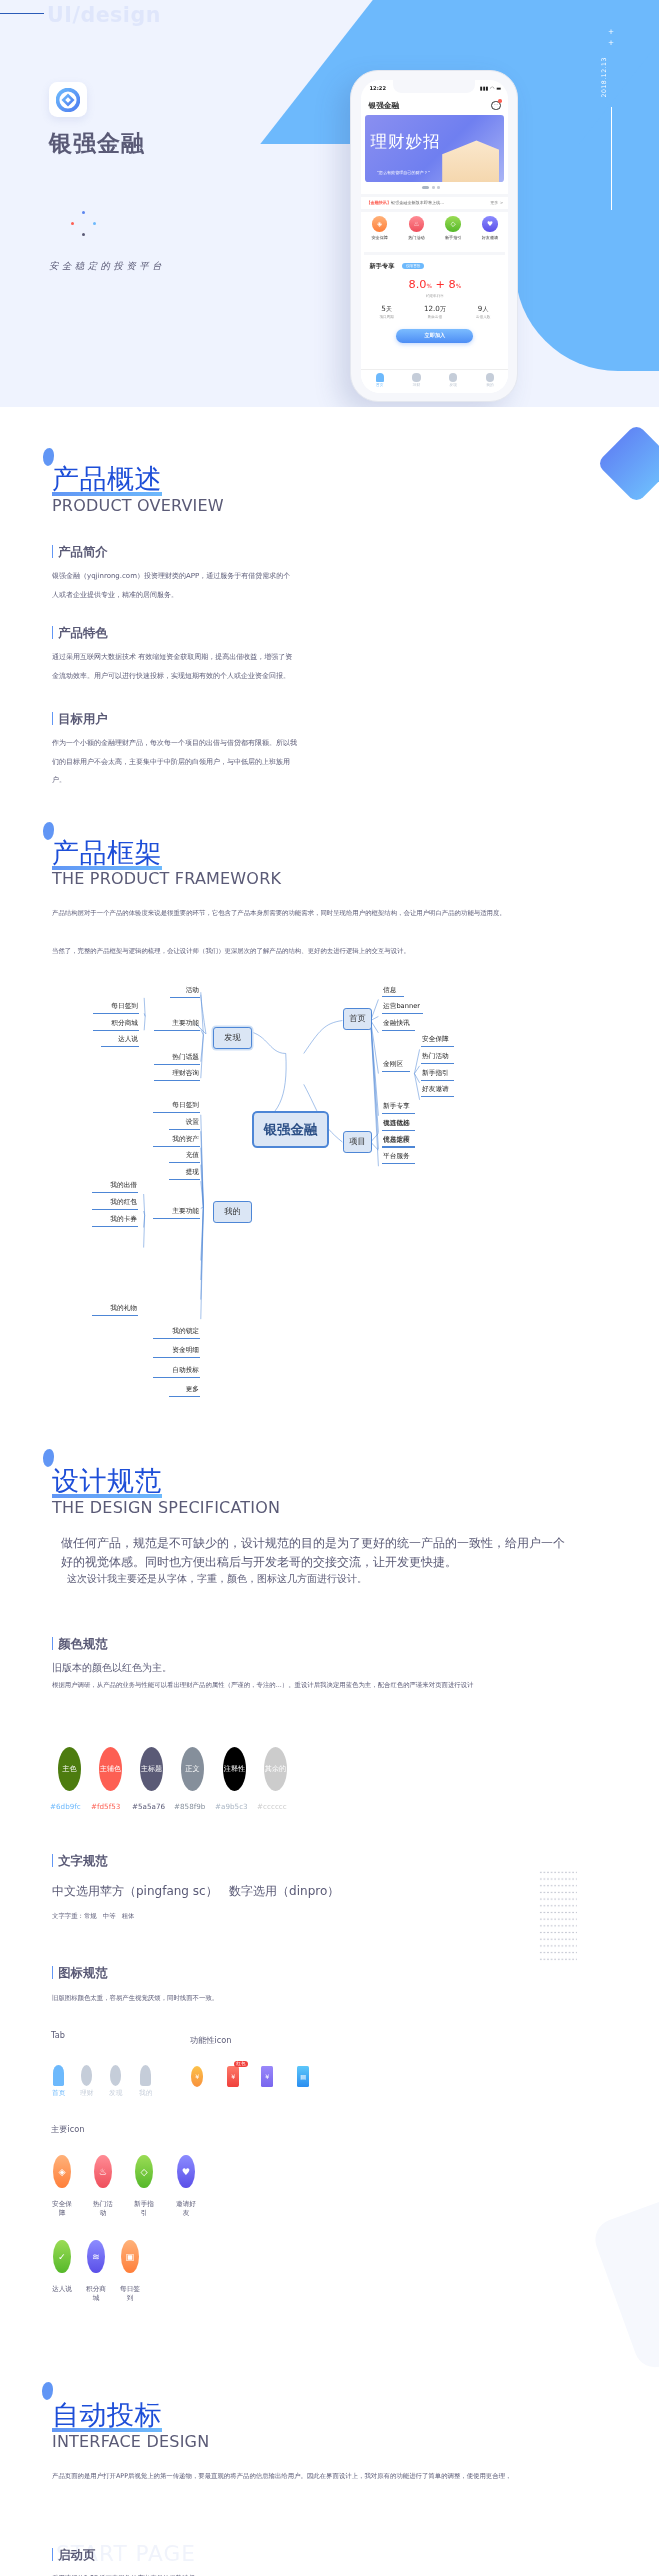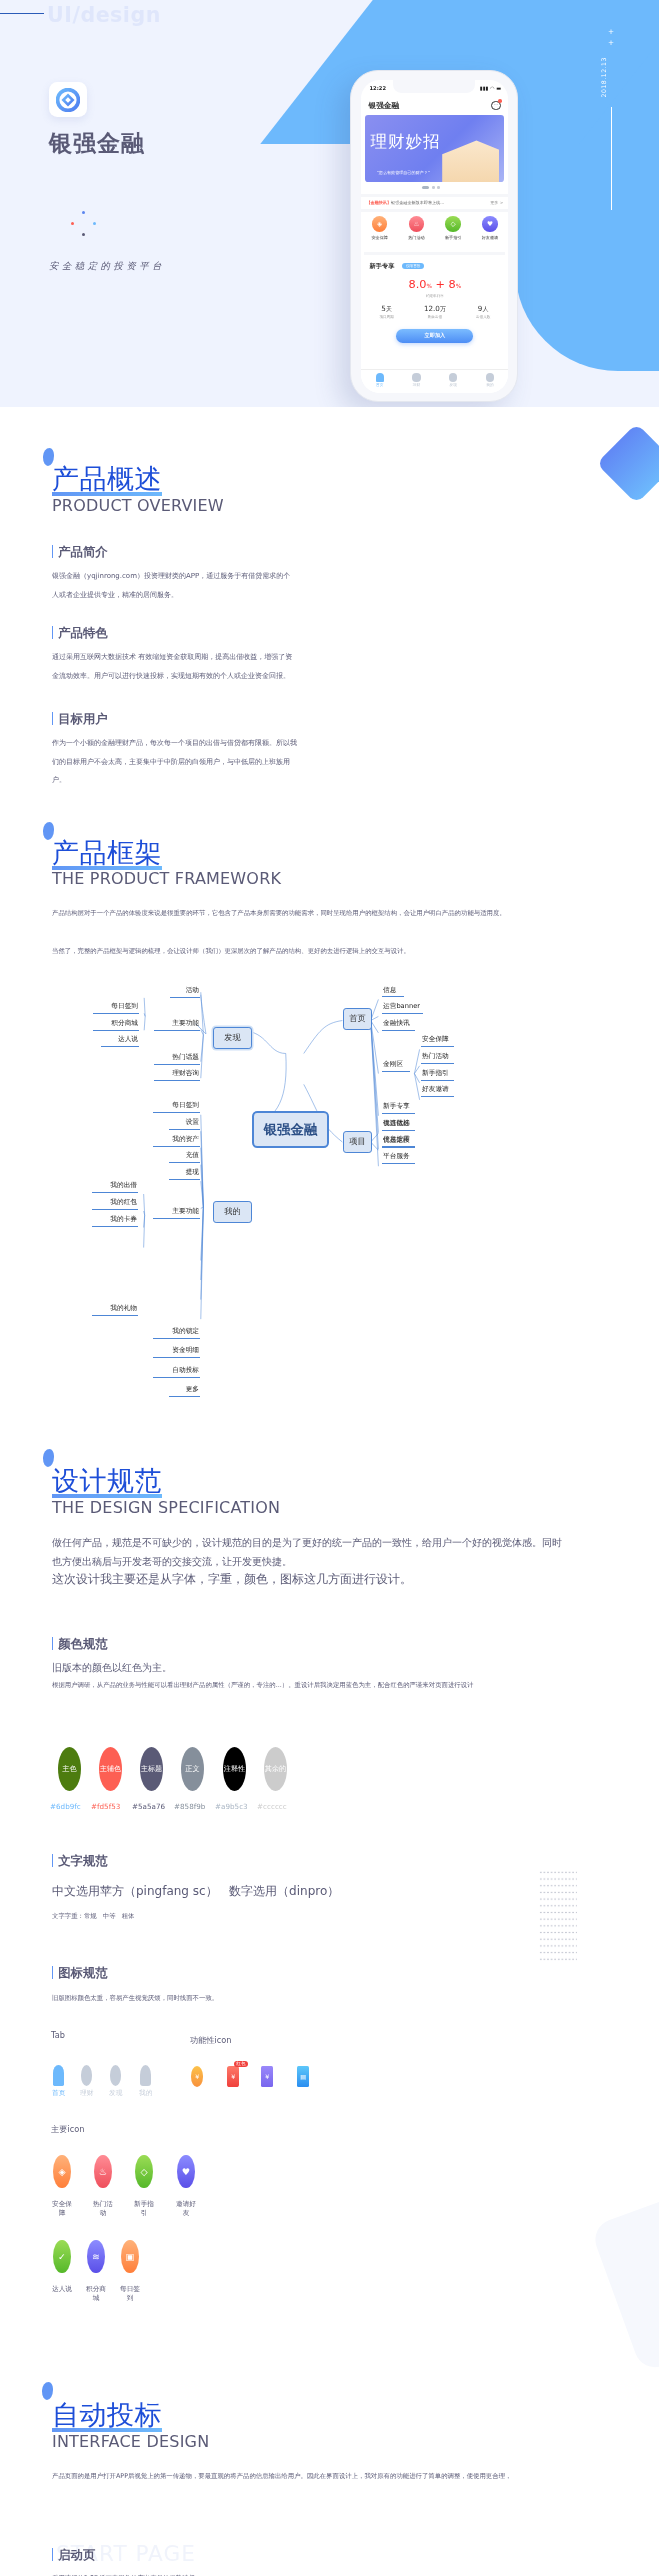--- a/index.html
+++ b/index.html
@@ -252,22 +252,22 @@
   <div class="leaf l" style="left:421px;top:116px;width:33px">好友邀请</div>
 
   <div class="node" style="left:343px;top:162px;width:29px;height:21.6px;line-height:19.6px">项目</div>
   <div class="leaf l" style="left:382px;top:150px;width:33px">优选散标</div>
   <div class="leaf l" style="left:382px;top:167px;width:33px">优选定投</div>
 </div>
 
 <div class="blob" style="left:43px;top:1449px"></div>
 <div class="sec-title" style="left:52px;top:1463px"><span>设计规范</span><span class="ul"></span></div>
 <div class="sec-en" style="left:52px;top:1498px">THE DESIGN SPECIFICATION</div>
-<div class="para" style="left:52px;top:1534px;width:515px;font-size:10px">做任何产品，规范是不可缺少的，设计规范的目的是为了更好的统一产品的一致性，给用户一个好的视觉体感。同时也方便出稿后与开发老哥的交接交流，让开发更快捷。</div>
-<div class="para" style="left:52px;top:1570px;width:515px;font-size:12px">这次设计我主要还是从字体，字重，颜色，图标这几方面进行设计。</div>
+<div class="para" style="left:61px;top:1534px;width:515px;font-size:12px">做任何产品，规范是不可缺少的，设计规范的目的是为了更好的统一产品的一致性，给用户一个好的视觉体感。同时也方便出稿后与开发老哥的交接交流，让开发更快捷。</div>
+<div class="para" style="left:67px;top:1570px;width:515px;font-size:10px">这次设计我主要还是从字体，字重，颜色，图标这几方面进行设计。</div>
 
 <div class="sub-title" style="left:52px;top:1637px">颜色规范</div>
 <div class="para" style="left:52px;top:1659px;font-size:10px">旧版本的颜色以红色为主。</div>
 <div class="para" style="left:52px;top:1676px;width:505px;font-size:6.4px">根据用户调研，从产品的业务与性能可以看出理财产品的属性（严谨的，专注的...）。重设计后我决定用蓝色为主，配合红色的严谨来对页面进行设计</div>
 
 <div class="sw" style="left:58px;background:#4d7c0f">主色</div>
 <div class="sw" style="left:99px;background:#fd5f53">主辅色</div>
 <div class="sw" style="left:140px;background:#5a5a76">主标题</div>
 <div class="sw" style="left:181px;background:#858f9b">正文</div>
 <div class="sw" style="left:223px;background:#000000">注释性</div>

